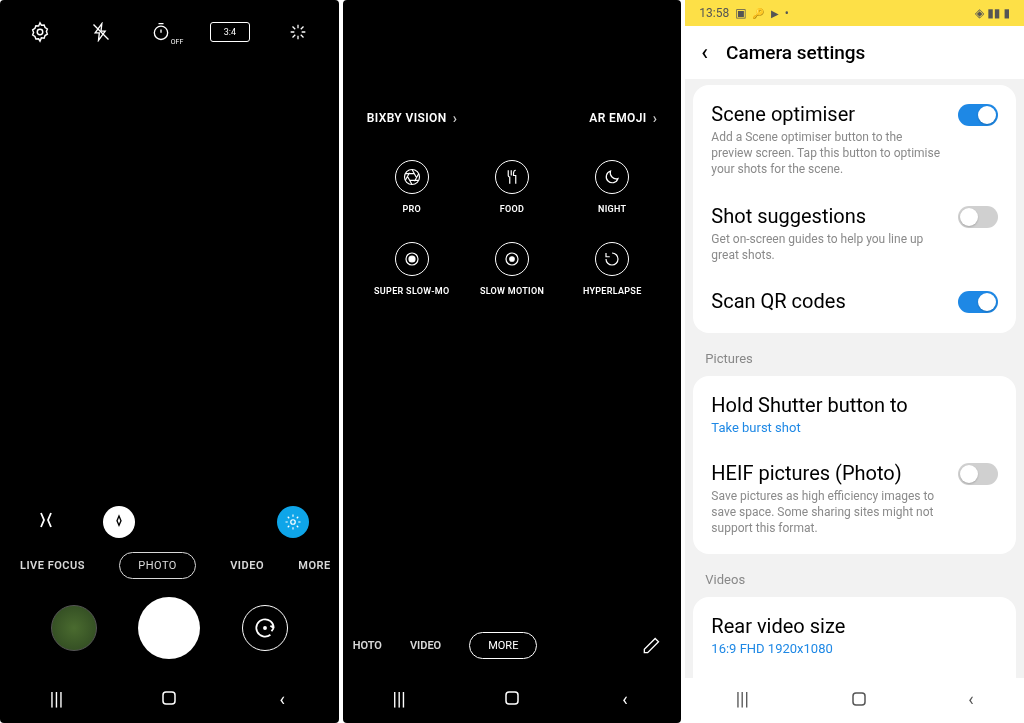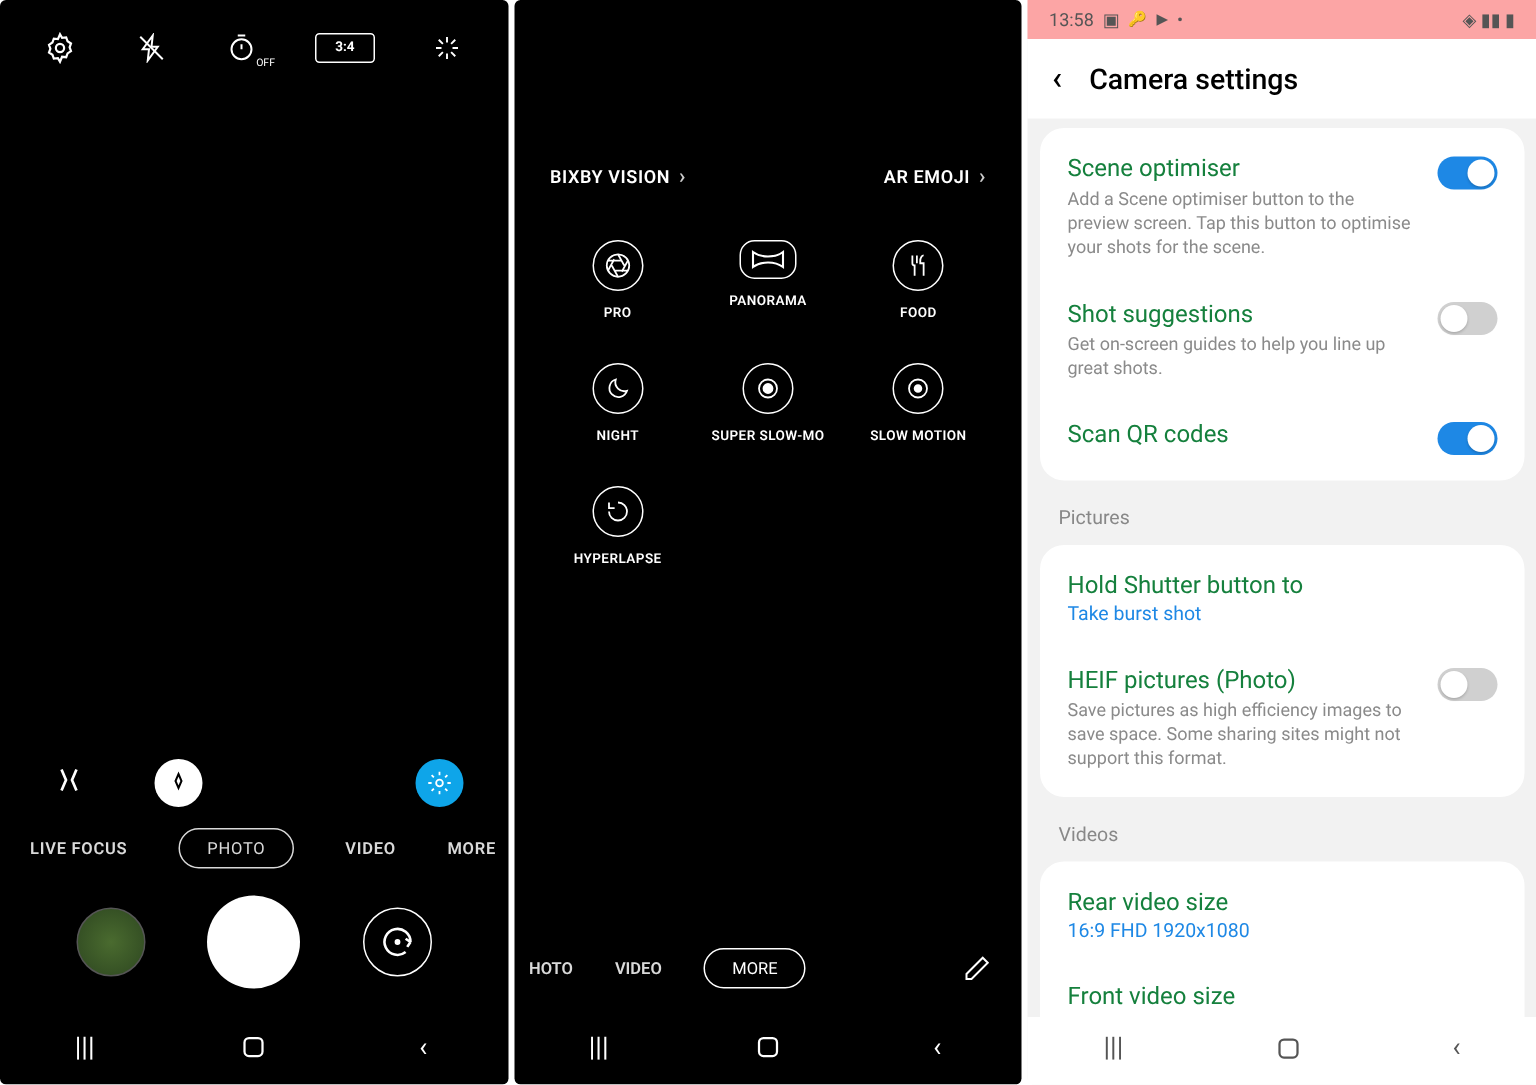--- a/index.html
+++ b/index.html
@@ -28,29 +28,29 @@
 .row2{display:flex;justify-content:space-between;align-items:center;padding:0 24px;margin-top:110px;font-size:12px;font-weight:600;letter-spacing:.4px}
 .row2 .lbl{display:flex;align-items:center;gap:6px}
 .chev{font-size:14px;opacity:.8}
 .grid{display:grid;grid-template-columns:repeat(3,1fr);gap:28px 10px;padding:34px 24px 0;text-align:center}
 .gitem{display:flex;flex-direction:column;align-items:center;gap:10px;font-size:9px;font-weight:600;letter-spacing:.3px}
 .gico{width:34px;height:34px;border:1.5px solid #fff;border-radius:50%;display:flex;align-items:center;justify-content:center;font-size:16px}
 .editrow{display:flex;align-items:center;justify-content:space-between;padding:0 20px;margin-top:auto;margin-bottom:18px;font-size:11px;font-weight:600}
 .editrow .modes2{display:flex;align-items:center;gap:28px}
 .pencil{font-size:18px}
 
-.status{display:flex;justify-content:space-between;align-items:center;padding:6px 14px;font-size:12px;color:#555;background:#fca5a5}
+.status{display:flex;justify-content:space-between;align-items:center;padding:6px 14px;font-size:12px;color:#555;background:#fde047}
 .status .r{display:flex;gap:3px;align-items:center}
 .hdr{display:flex;align-items:center;gap:18px;padding:14px 16px;background:#fff;font-size:19px;font-weight:500}
 .hdr .back{font-size:22px}
 .content{flex:1;overflow-y:auto;background:#f2f2f2}
 .card{background:#fff;border-radius:16px;margin:6px 8px;padding:4px 0}
 .srow{display:flex;align-items:flex-start;justify-content:space-between;padding:13px 18px;gap:14px}
 .srow .txt{flex:1}
-.stitle{font-size:16px;color:#15803d;margin-bottom:3px}
+.stitle{font-size:20px;color:#000000;margin-bottom:3px}
 .sdesc{font-size:12px;color:#8a8a8a;line-height:1.35}
 .sval{font-size:13px;color:#1e88e5;margin-top:3px}
 .sect{font-size:13px;color:#888;padding:12px 20px 4px}
 .tog{width:40px;height:22px;border-radius:999px;background:#d0d0d0;position:relative;flex-shrink:0;margin-top:2px}
 .tog::after{content:"";position:absolute;width:18px;height:18px;border-radius:50%;background:#fff;top:2px;left:2px;box-shadow:0 1px 2px rgba(0,0,0,.2)}
 .tog.on{background:#1e88e5}
 .tog.on::after{left:auto;right:2px}
 .navl{display:flex;justify-content:space-around;align-items:center;padding:10px 0 14px;font-size:18px;color:#555;background:#fff}
 svg{display:block}
 </style>
@@ -71,21 +71,21 @@
           <line x1="3" y1="3" x2="21" y2="21"></line>
         </svg>
       </div>
     <div class="ic" style="position:relative">
         <svg width="20" height="20" viewBox="0 0 24 24" fill="none" stroke="#fff" stroke-width="1.6">
           <circle cx="12" cy="13" r="8"></circle>
           <path d="M12 9v4M9 2h6"></path>
         </svg>
         <span style="position:absolute;right:-10px;bottom:-2px;font-size:7px;font-weight:400">OFF</span>
       </div>
-    <div class="ic" style="border:1.5px solid #fff;border-radius:3px;width:40px;height:20px;font-size:9px;font-weight:700">3:4</div>
+    <div class="ic" style="border:1.5px solid #fff;border-radius:3px;width:40px;height:20px;font-size:9px;font-weight:400">3:4</div>
     <div class="ic">
         <svg width="22" height="22" viewBox="0 0 24 24" fill="none" stroke="#fff" stroke-width="1.4">
           <path d="M12 4v4M12 16v4M4 12h4M16 12h4M6 6l3 3M15 15l3 3M18 6l-3 3M9 15l-3 3"></path>
         </svg>
       </div>
   </div>
   <div class="viewfinder"></div>
   <div class="filters">
     <div class="fcircle outline" style="border:none">
         <svg width="24" height="24" viewBox="0 0 24 24" fill="none" stroke="#fff" stroke-width="1.8">
@@ -145,28 +145,20 @@
   </div>
   <div class="grid">
     <div class="gitem">
         <div class="gico">
           <svg width="20" height="20" viewBox="0 0 24 24" fill="none" stroke="#fff" stroke-width="1.4">
             <circle cx="12" cy="12" r="9"></circle>
             <path d="M12 3l5 9M20 8l-5 9M20 16H9M12 21l-5-9M4 16l5-9M4 8h11"></path>
           </svg>
         </div>
         <span>PRO</span>
-      </div>
-    <div class="gitem">
-        <div class="gico" style="border-radius:10px;width:38px;height:26px">
-          <svg width="24" height="14" viewBox="0 0 24 14" fill="none" stroke="#fff" stroke-width="1.4">
-            <path d="M2 2c0 0 4 3 10 3s10-3 10-3v10s-4-3-10-3-10 3-10 3V2z"></path>
-          </svg>
-        </div>
-        <span>PANORAMA</span>
       </div>
     <div class="gitem">
         <div class="gico">
           <svg width="18" height="18" viewBox="0 0 24 24" fill="none" stroke="#fff" stroke-width="1.6">
             <path d="M7 3v7a2 2 0 002 2v9M11 3v7M17 3c-1.5 0-3 2-3 5v2h3v11"></path>
           </svg>
         </div>
         <span>FOOD</span>
       </div>
     <div class="gitem">

